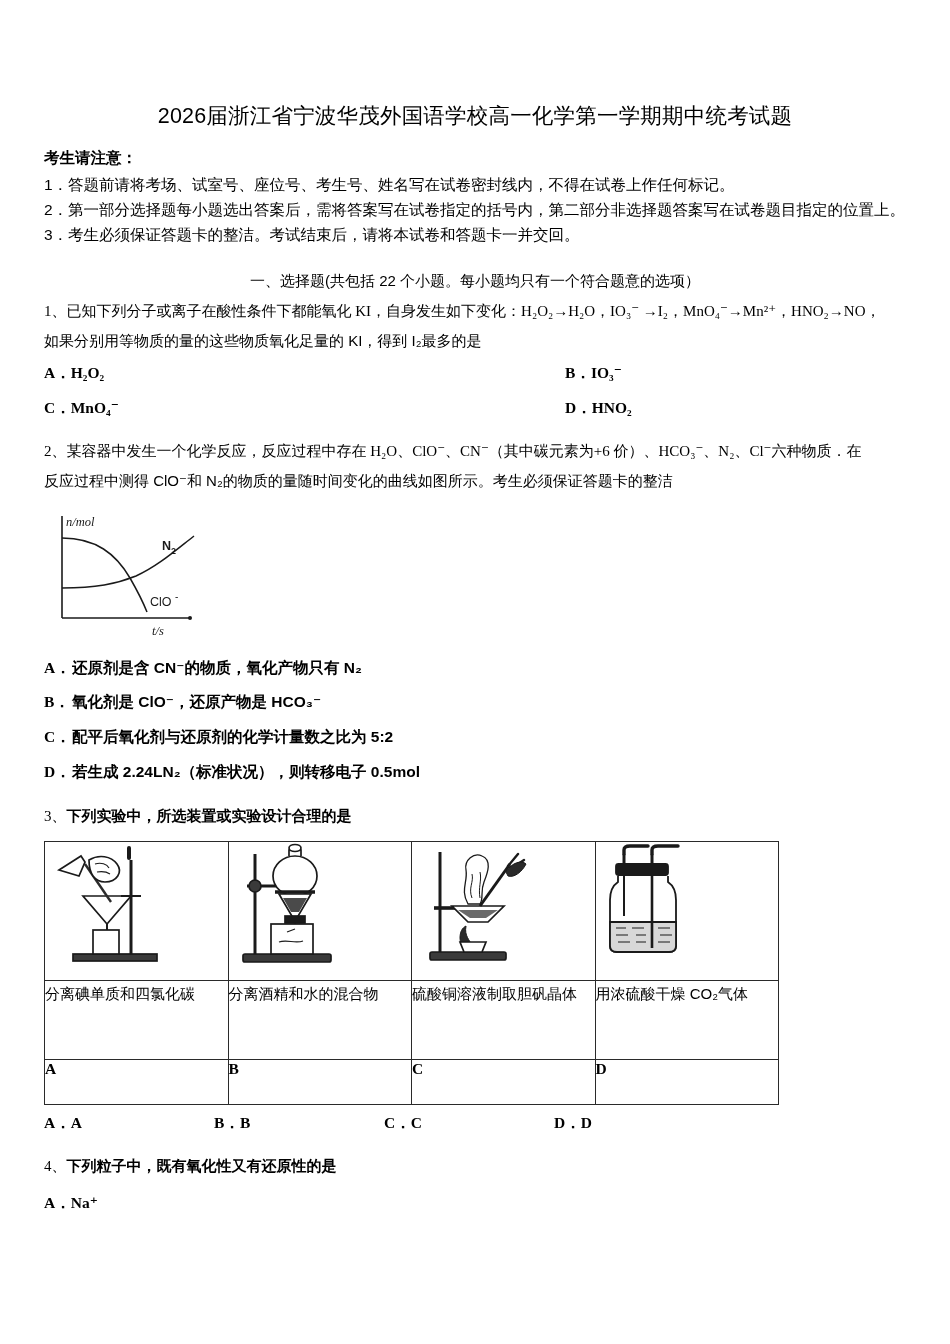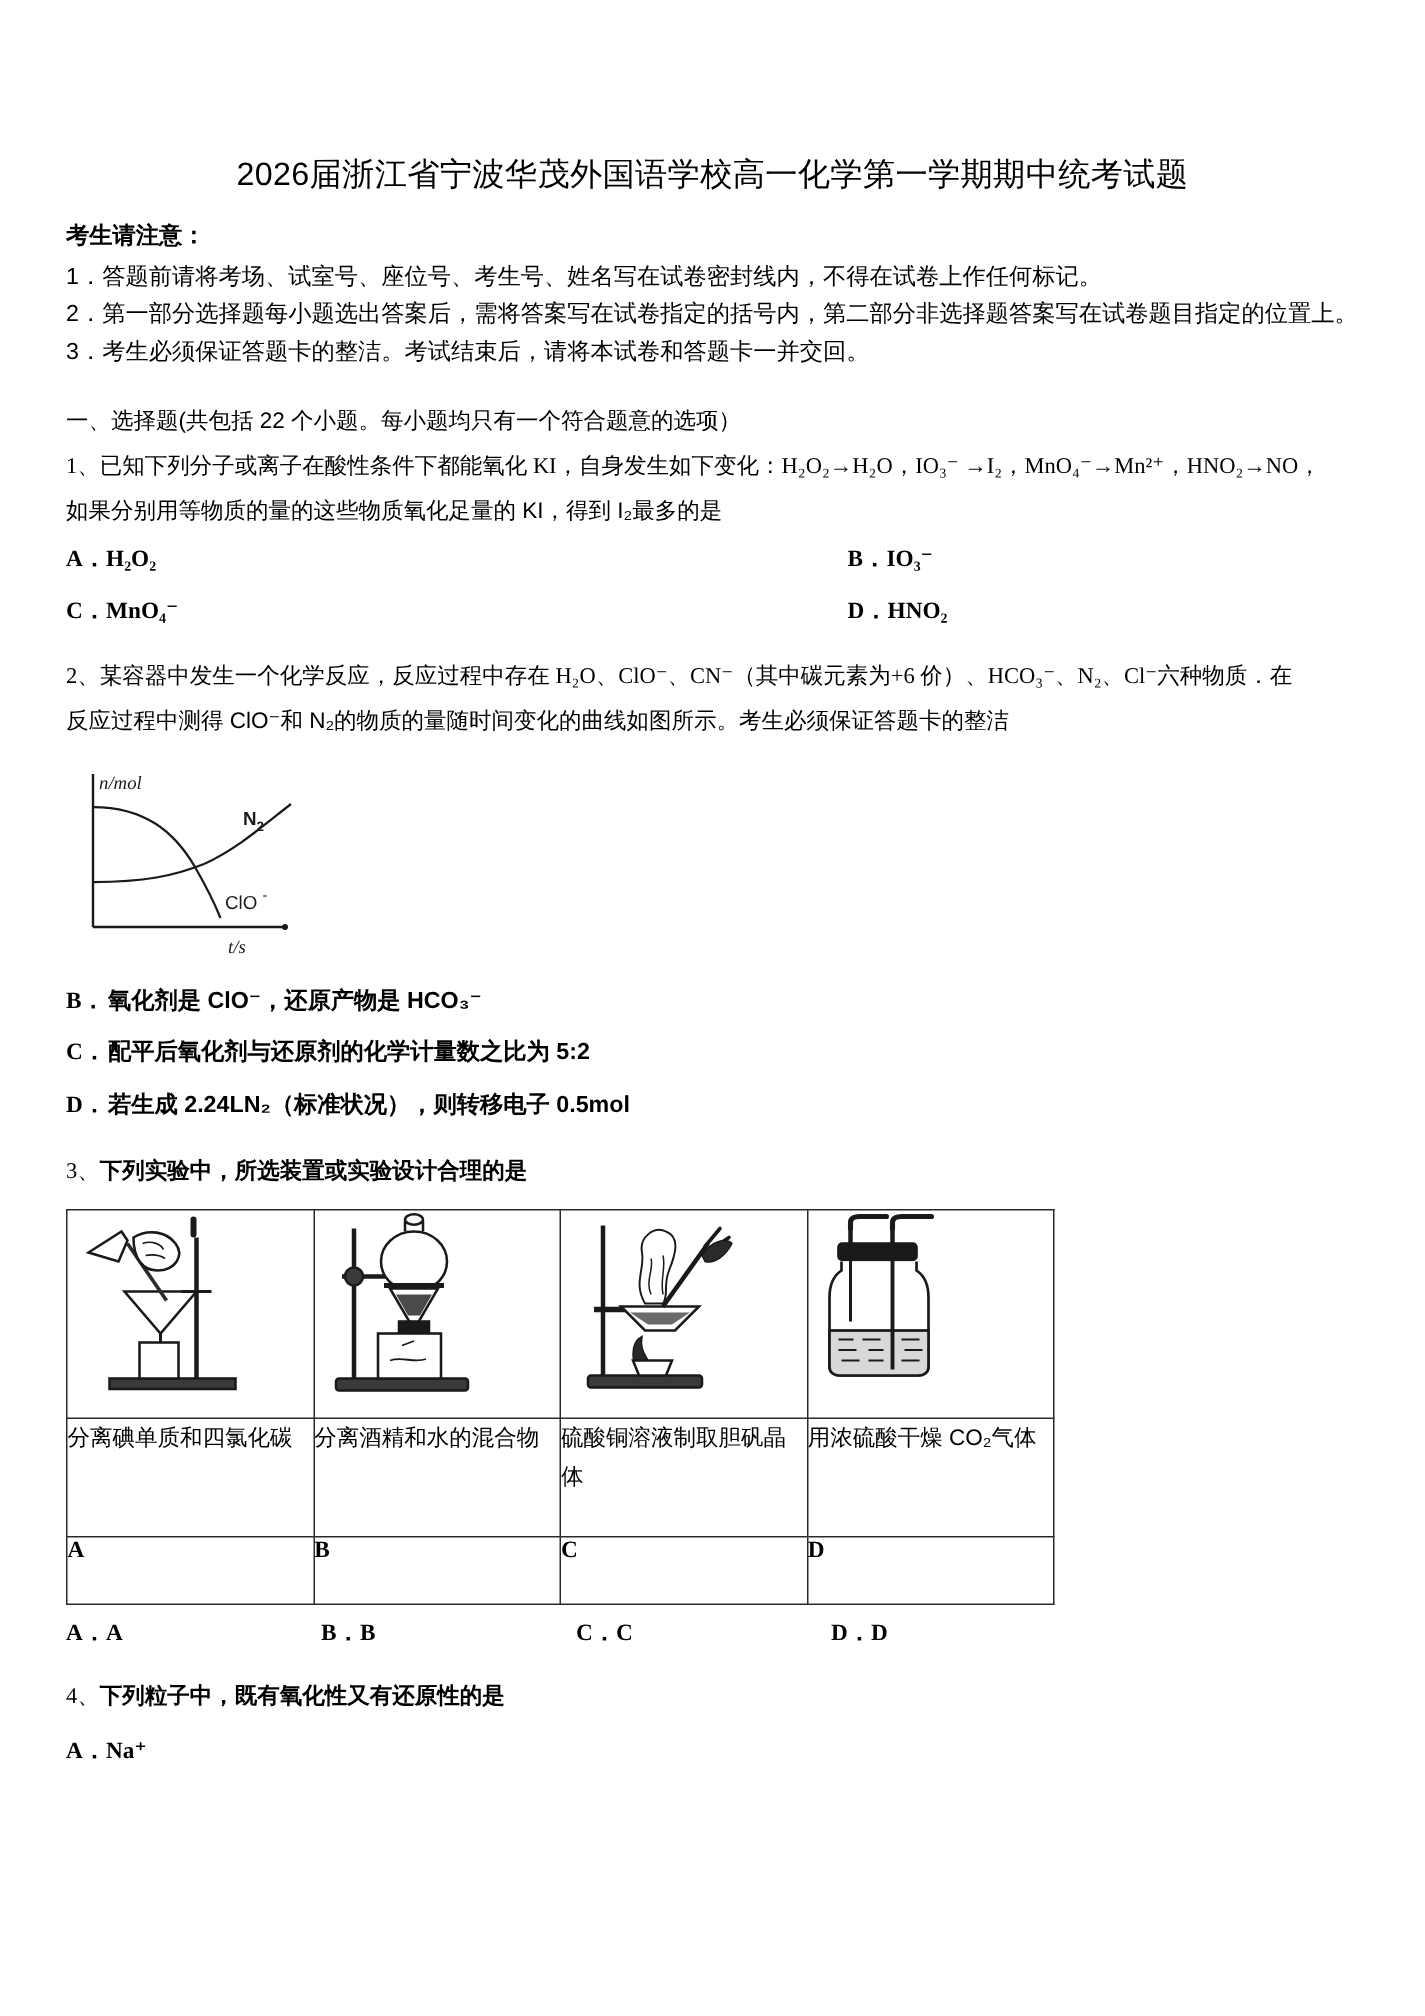--- a/index.html
+++ b/index.html
@@ -50,20 +50,21 @@
     text-align: justify;
   }
   .section-block {
     padding: 22px 44px 0 44px;
   }
   .section-head {
     font-family: "Liberation Sans", "DejaVu Sans", sans-serif;
     font-size: 15px;
     line-height: 1.6;
     margin: 0 0 4px 0;
+    text-align: center;
   }
   .q-text {
     font-family: "Liberation Sans", "DejaVu Sans", sans-serif;
     font-size: 15px;
     line-height: 1.95;
     margin: 0;
     text-align: justify;
   }
   .q-text.serifnum {
     font-family: "Liberation Serif", "DejaVu Serif", serif;
@@ -115,21 +116,21 @@
     height: 135px;
     position: relative;
   }
 
   
   .table-wrap {
     padding: 10px 44px 0 44px;
   }
   table.app-table {
     border-collapse: collapse;
-    width: 659px;
+    width: 735px;
     table-layout: fixed;
   }
   table.app-table td {
     border: 1.3px solid #2a2a2a;
     vertical-align: top;
     padding: 0;
   }
   td.fig-cell {
     height: 138px;
     text-align: left;
@@ -224,20 +225,23 @@
         <text x="118" y="44" font-family="'Liberation Sans', sans-serif" font-size="12.5" font-weight="bold" fill="#1a1a1a">N</text>
         <text x="127" y="48" font-family="'Liberation Sans', sans-serif" font-size="9" font-weight="bold" fill="#1a1a1a">2</text>
         <text x="106" y="100" font-family="'Liberation Sans', sans-serif" font-size="12.5" fill="#1a1a1a">ClO</text>
         <text x="131" y="94" font-family="'Liberation Sans', sans-serif" font-size="10" fill="#1a1a1a">-</text>
         <text x="108" y="129" font-family="'Liberation Serif', serif" font-size="12.5" font-style="italic" fill="#1a1a1a">t/s</text>
       </svg>
     </div>
   </div>
 
   <div class="opts-stack">
+    <div class="opt-row">
+      <span class="lbl">A．</span><span>还原剂是含 CN⁻的物质，氧化产物只有 N₂</span>
+    </div>
     <div class="opt-row">
       <span class="lbl">B．</span><span>氧化剂是 ClO⁻，还原产物是 HCO₃⁻</span>
     </div>
     <div class="opt-row">
       <span class="lbl">C．</span><span>配平后氧化剂与还原剂的化学计量数之比为 5:2</span>
     </div>
     <div class="opt-row">
       <span class="lbl">D．</span><span>若生成 2.24LN₂（标准状况），则转移电子 0.5mol</span>
     </div>
   </div>

